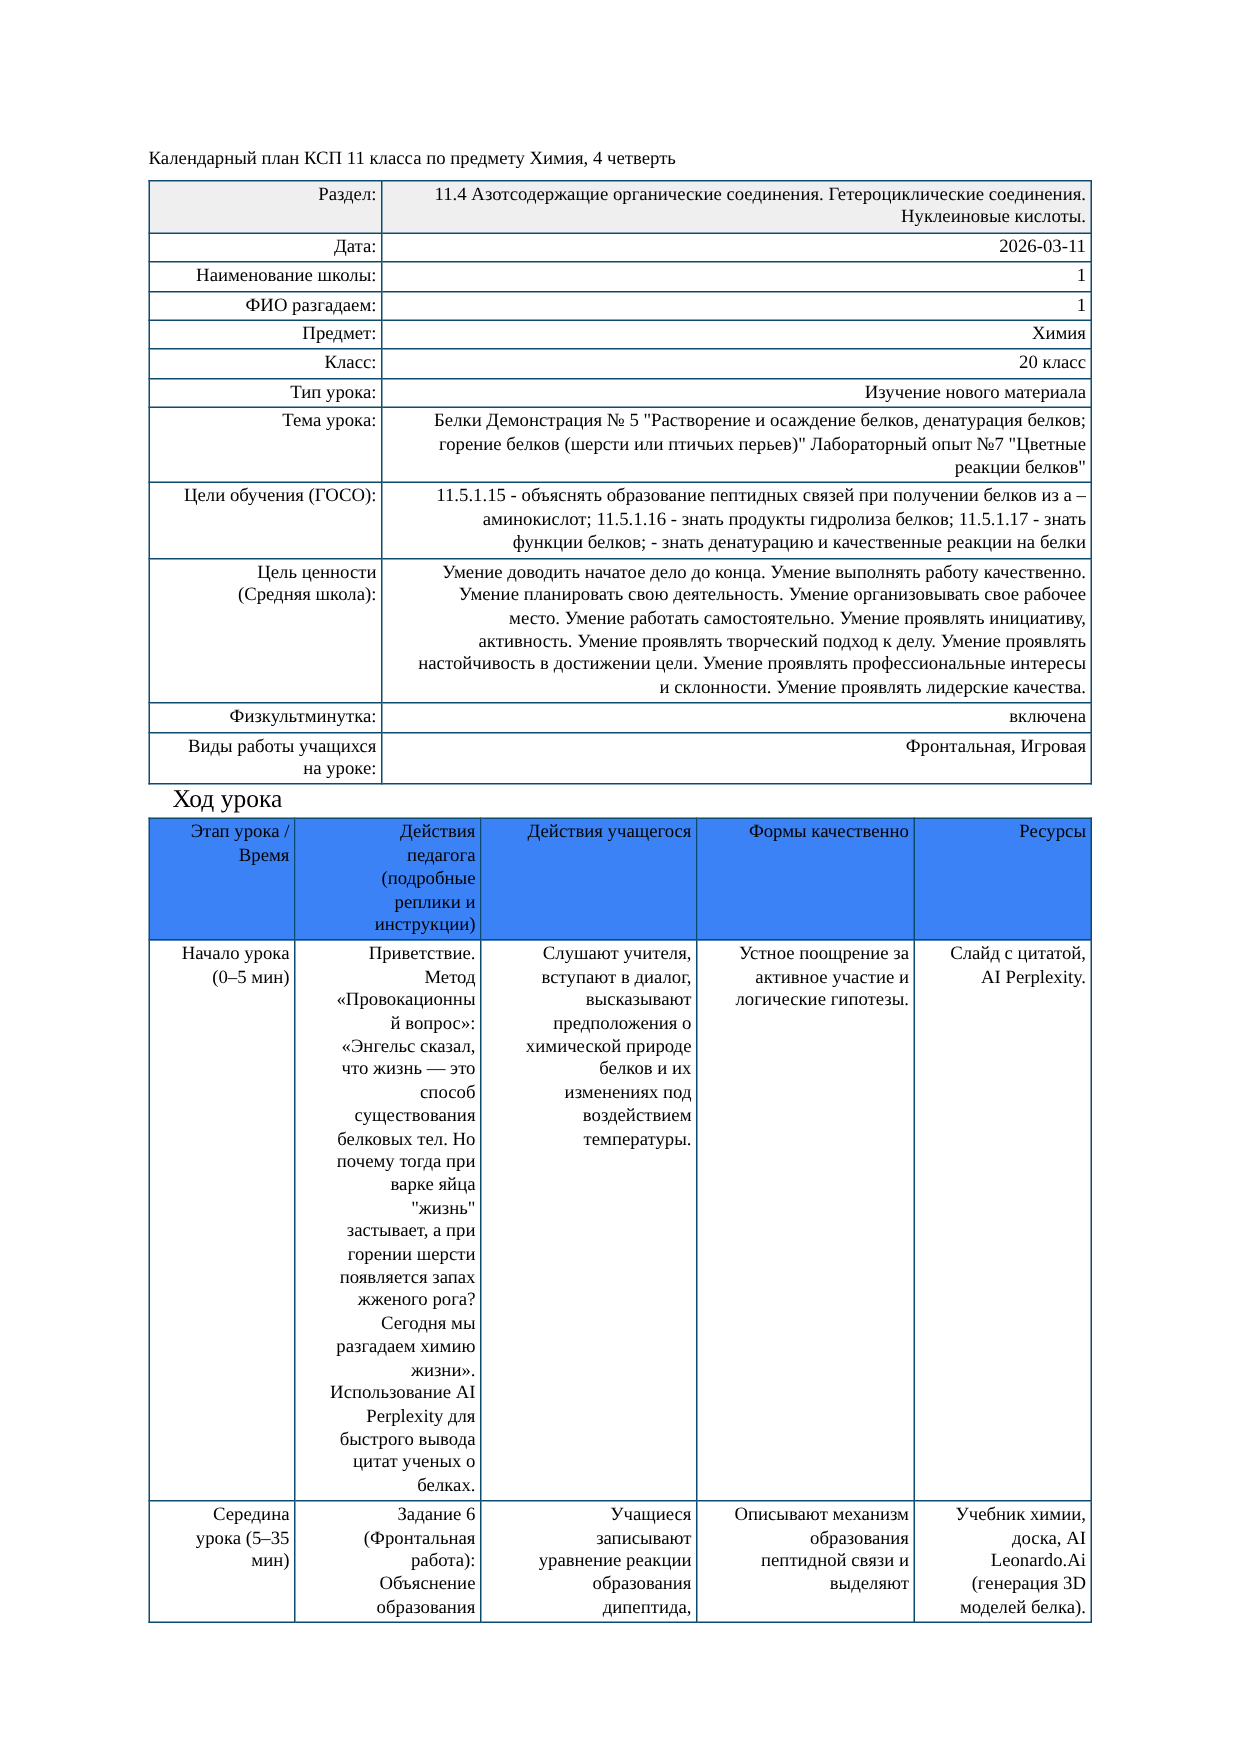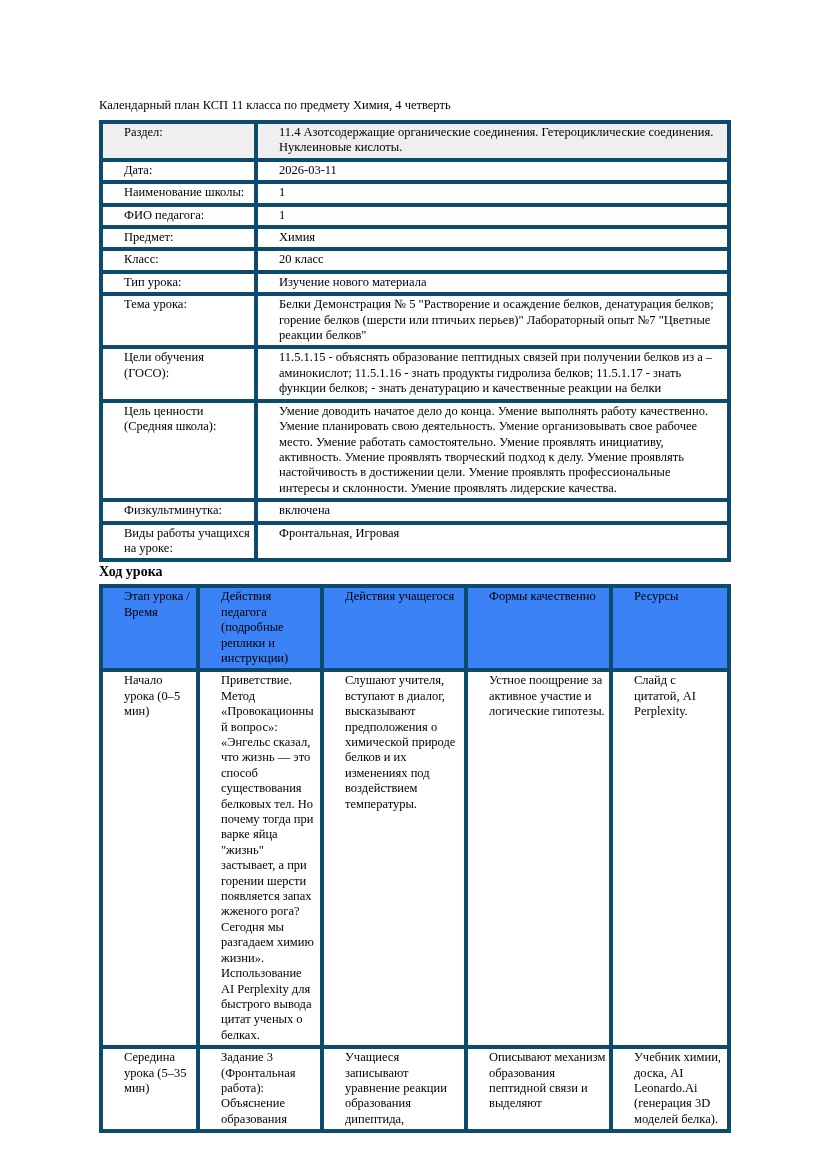--- a/index.html
+++ b/index.html
@@ -22,38 +22,37 @@
     box-sizing: border-box;
     padding: 97px 100px 0 99px;
   }
   .doc-title {
     font-size: 12.5px;
     line-height: 16px;
     margin: 0 0 7px 0;
     white-space: nowrap;
   }
   .section-label {
-    font-size: 14px;
+    font-size: 17px;
     line-height: 16px;
-    margin: 2px 0 4px 0;
-    font-weight: bold;
+    margin: 2px 0 4px 16px;
   }
   table {
     border-collapse: collapse;
     width: 628px;
     table-layout: fixed;
     font-size: 12.5px;
   }
   table td, table th {
-    border: 4px solid #0c4a6e;
+    border: 1px solid #0c4a6e;
     vertical-align: top;
     padding: 1px 3px 2px 21px;
     line-height: 15.4px;
     font-weight: normal;
-    text-align: left;
+    text-align: right;
     word-wrap: break-word;
     overflow-wrap: break-word;
     hyphens: none;
   }
   
   .info-table col.c-label { width: 155px; }
   .info-table col.c-value { width: 473px; }
   .info-table tr.shaded td { background: #efefef; }
 
   
@@ -84,21 +83,21 @@
       </tr>
       <tr>
         <td>Дата:</td>
         <td>2026-03-11</td>
       </tr>
       <tr>
         <td>Наименование школы:</td>
         <td>1</td>
       </tr>
       <tr>
-        <td>ФИО педагога:</td>
+        <td>ФИО разгадаем:</td>
         <td>1</td>
       </tr>
       <tr>
         <td>Предмет:</td>
         <td>Химия</td>
       </tr>
       <tr>
         <td>Класс:</td>
         <td>20 класс</td>
       </tr>
@@ -151,21 +150,21 @@
     <tbody>
       <tr>
         <td>Начало урока (0–5 мин)</td>
         <td>Приветствие. Метод «Провокационный вопрос»: «Энгельс сказал, что жизнь — это способ существования белковых тел. Но почему тогда при варке яйца "жизнь" застывает, а при горении шерсти появляется запах жженого рога? Сегодня мы разгадаем химию жизни». Использование AI Perplexity для быстрого вывода цитат ученых о белках.</td>
         <td>Слушают учителя, вступают в диалог, высказывают предположения о химической природе белков и их изменениях под воздействием температуры.</td>
         <td>Устное поощрение за активное участие и логические гипотезы.</td>
         <td>Слайд с цитатой, AI Perplexity.</td>
       </tr>
       <tr>
         <td>Середина урока (5–35 мин)</td>
-        <td>Задание 3 (Фронтальная работа): Объяснение образования</td>
+        <td>Задание 6 (Фронтальная работа): Объяснение образования</td>
         <td>Учащиеся записывают уравнение реакции образования дипептида,</td>
         <td>Описывают механизм образования пептидной связи и выделяют</td>
         <td>Учебник химии, доска, AI Leonardo.Ai (генерация 3D моделей белка).</td>
       </tr>
     </tbody>
   </table>
 
 </div>
 
 </body></html>

